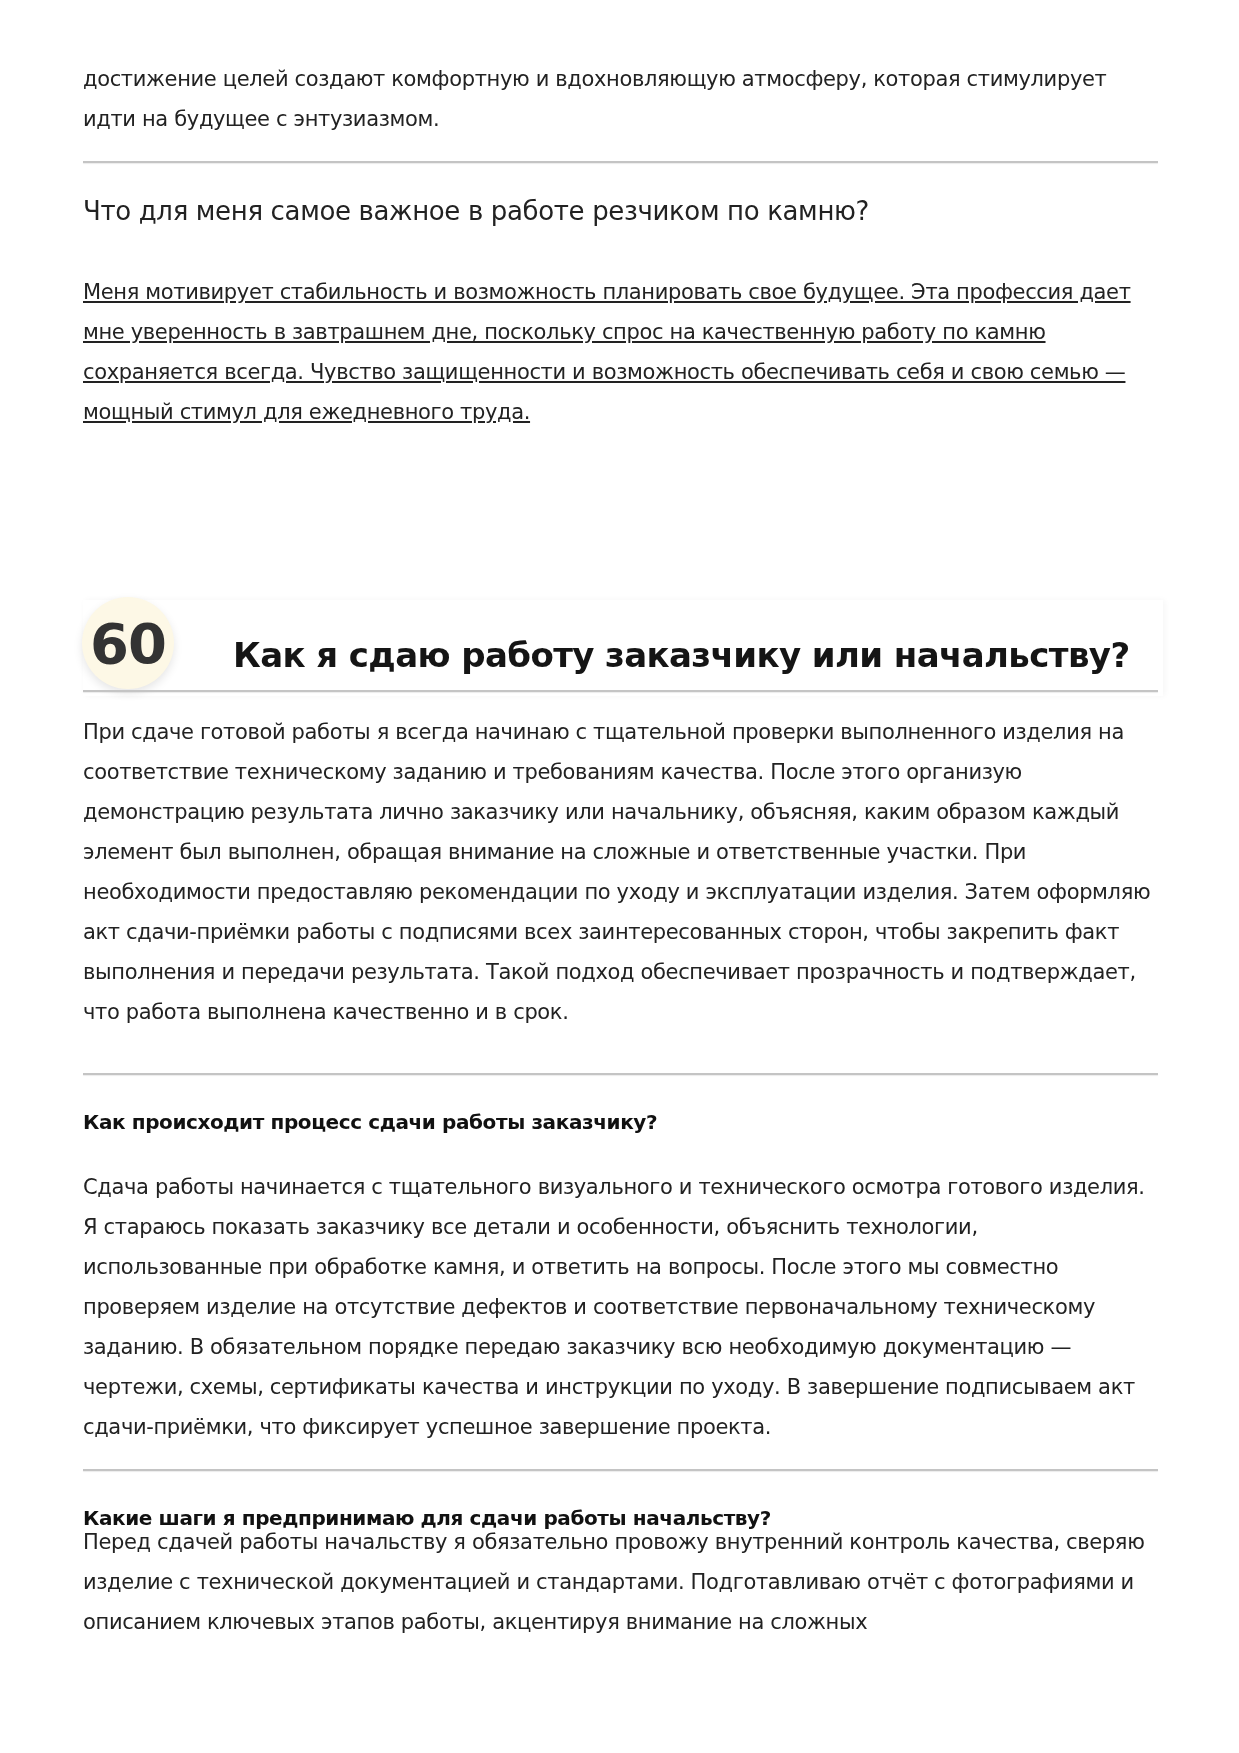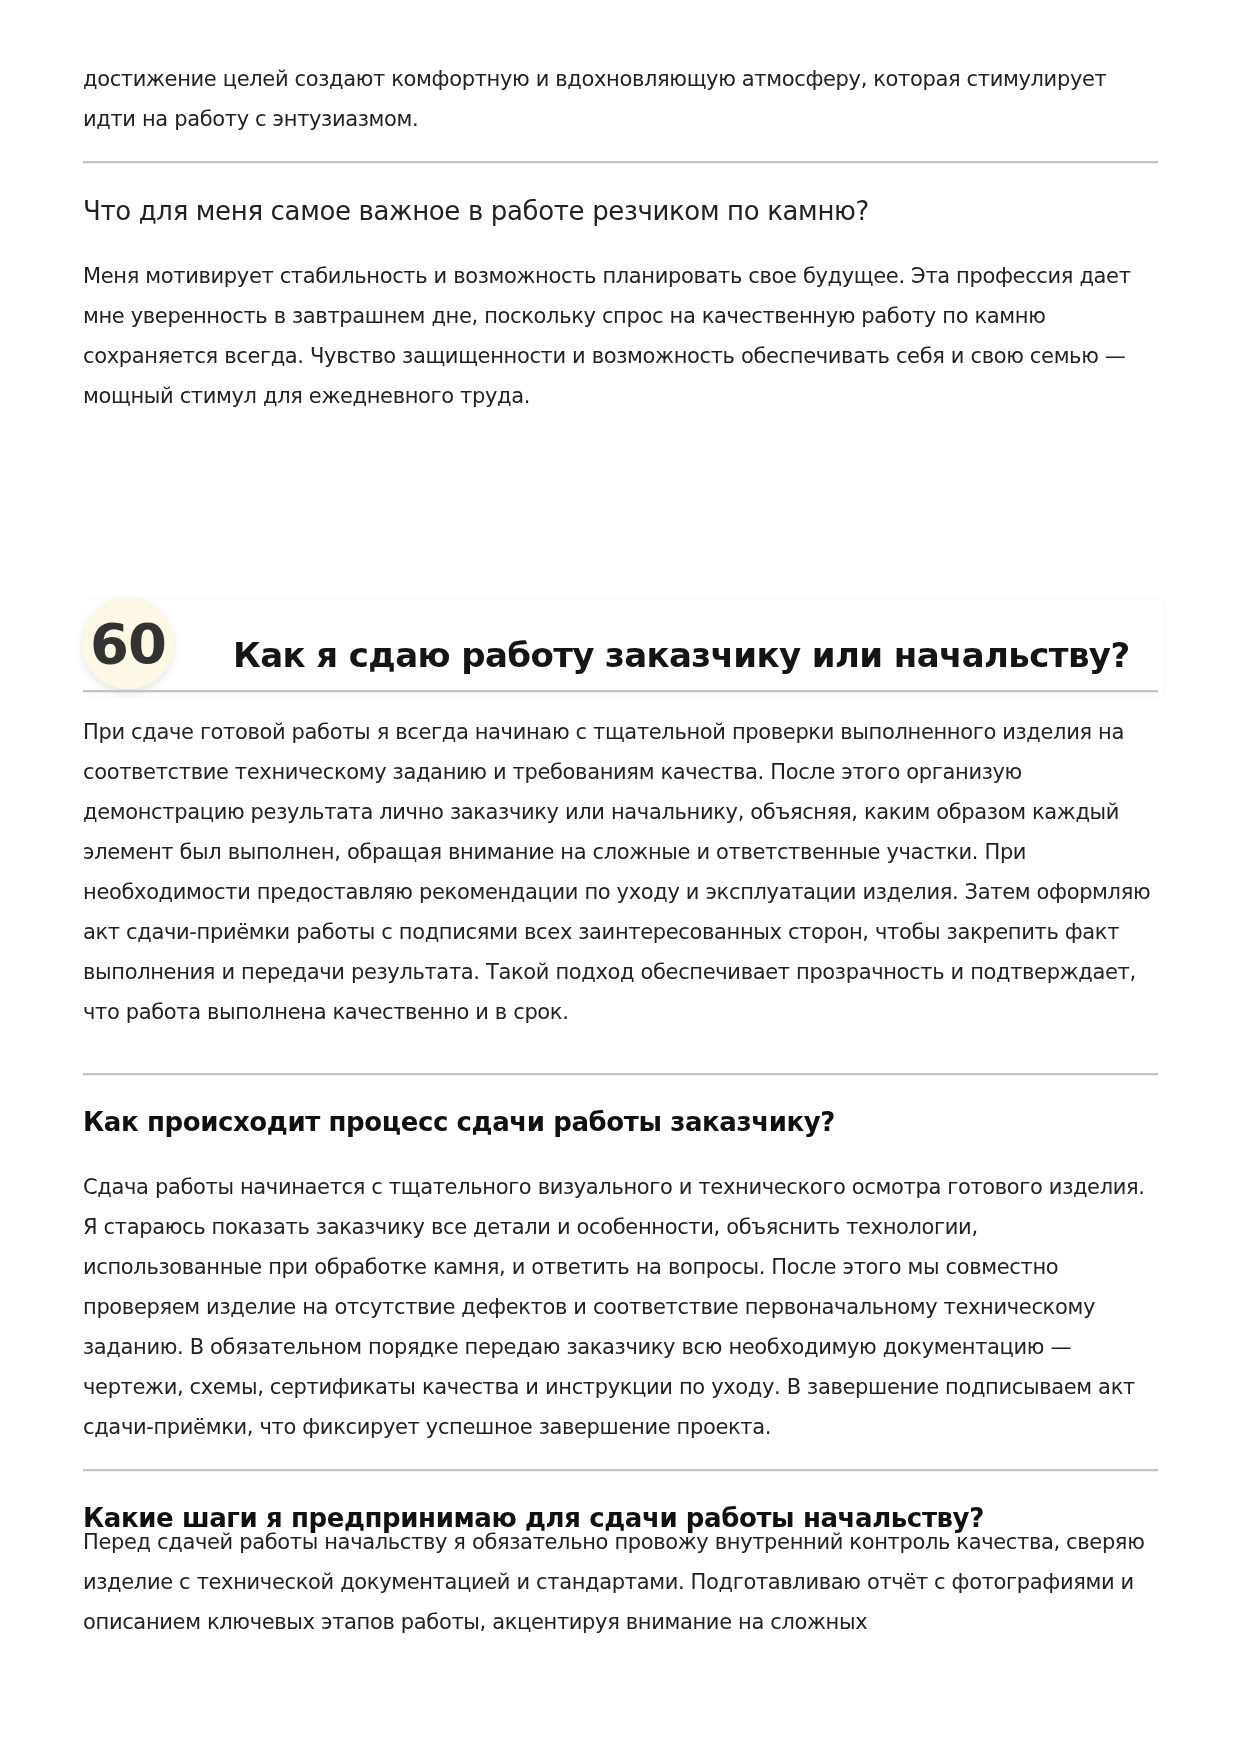--- a/index.html
+++ b/index.html
@@ -30,21 +30,21 @@
     .divider {
       position: absolute;
       left: 83px;
       width: 1075px;
       height: 2px;
       background: #c4c4c4;
       box-shadow: 0 1px 1px rgba(0,0,0,0.08);
     }
     .subq {
       margin: 0;
-      font-size: 26px;
+      font-size: 20px;
       line-height: 40px;
       font-weight: bold;
       letter-spacing: -0.4px;
       color: #111111;
     }
     .plainq {
       margin: 0;
       font-size: 26px;
       line-height: 40px;
       letter-spacing: -0.35px;
@@ -86,29 +86,29 @@
       font-weight: bold;
       color: #151515;
       letter-spacing: -0.6px;
       white-space: nowrap;
     }
   </style>
 </head>
 <body>
 
 <div class="content" style="top: 59px;">
-  <p class="body">достижение целей создают комфортную и вдохновляющую атмосферу, которая стимулирует идти на работу с энтузиазмом.</p>
+  <p class="body">достижение целей создают комфортную и вдохновляющую атмосферу, которая стимулирует идти на будущее с энтузиазмом.</p>
 </div>
 
 <div class="divider" style="top: 161px;"></div>
 
 <div class="content" style="top: 191px;">
   <p class="plainq">Что для меня самое важное в работе резчиком по камню?</p>
 </div>
-<div class="content" style="top: 256px;">
+<div class="content" style="top: 272px; text-decoration: underline;">
   <p class="body">Меня мотивирует стабильность и возможность планировать свое будущее. Эта профессия дает мне уверенность в завтрашнем дне, поскольку спрос на качественную работу по камню сохраняется всегда. Чувство защищенности и возможность обеспечивать себя и свою семью — мощный стимул для ежедневного труда.</p>
 </div>
 
 <div class="heading-box"></div>
 <div class="badge" style="background: rgb(253, 248, 230);">60</div>
 <h2 class="section-title">Как я сдаю работу заказчику или начальству?</h2>
 <div class="divider" style="top: 690px;"></div>
 
 <div class="content" style="top: 712px;">
   <p class="body">При сдаче готовой работы я всегда начинаю с тщательной проверки выполненного изделия на соответствие техническому заданию и требованиям качества. После этого организую демонстрацию результата лично заказчику или начальнику, объясняя, каким образом каждый элемент был выполнен, обращая внимание на сложные и ответственные участки. При необходимости предоставляю рекомендации по уходу и эксплуатации изделия. Затем оформляю акт сдачи-приёмки работы с подписями всех заинтересованных сторон, чтобы закрепить факт выполнения и передачи результата. Такой подход обеспечивает прозрачность и подтверждает, что работа выполнена качественно и в срок.</p>

